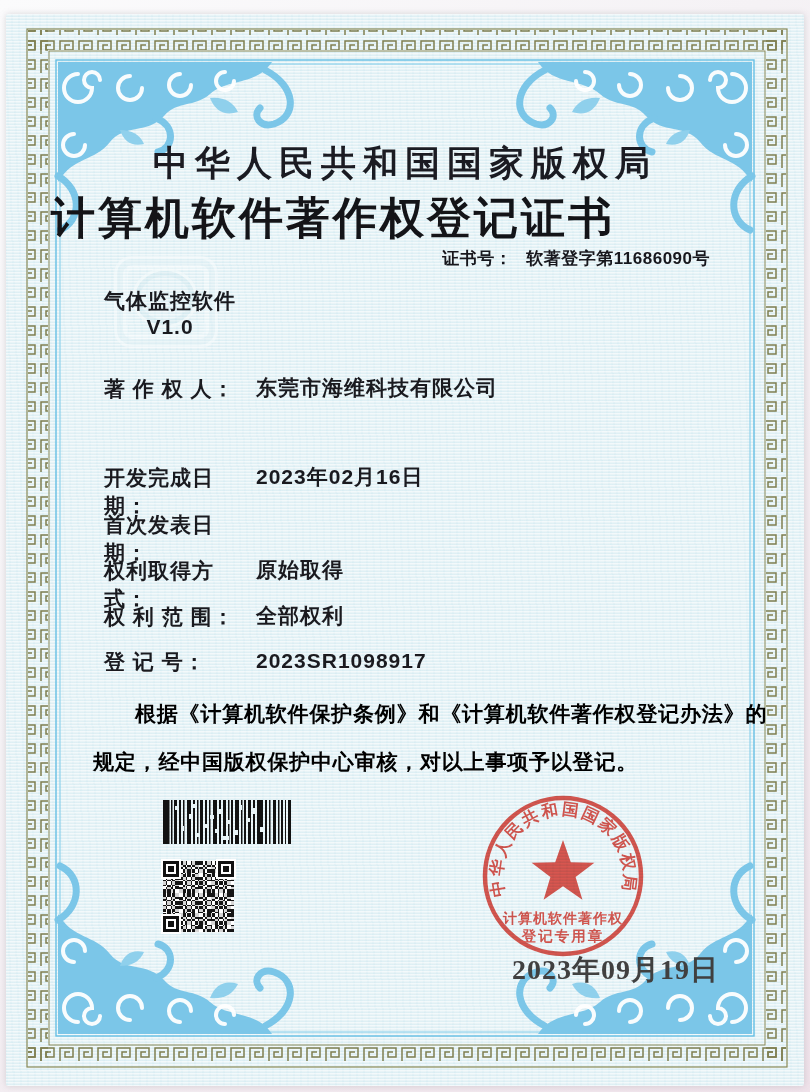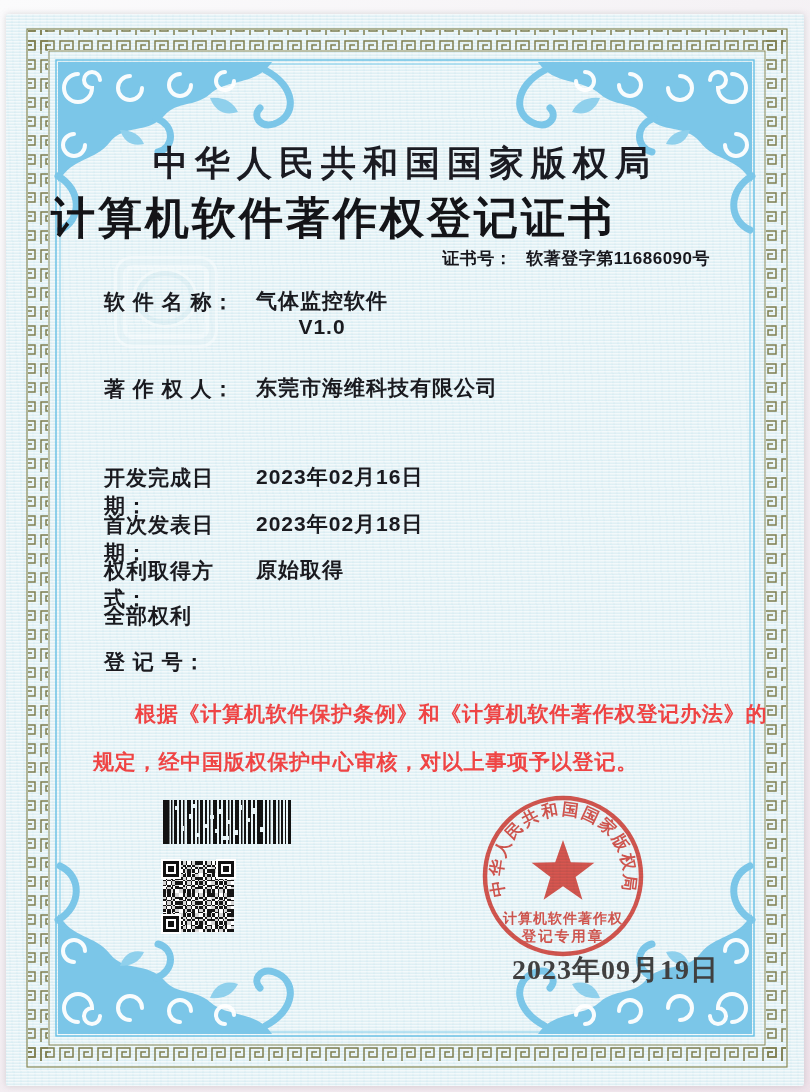--- a/index.html
+++ b/index.html
@@ -22,21 +22,21 @@
   .authority{left:0;top:140px;width:810px;text-align:center;
       font-family:"Liberation Serif",serif;font-size:35px;font-weight:700;letter-spacing:7px;color:#1b1b22;}
   .cert-title{left:0;top:189px;width:666px;text-align:center;
       font-family:"Liberation Serif",serif;font-size:44px;font-weight:800;letter-spacing:3px;color:#141418;}
   .certno{top:247px;right:100px;font-size:17px;font-weight:700;letter-spacing:.5px;margin-left:8px;}
   .certno .gap{display:inline-block;width:14px;}
   .frow{position:absolute;left:104px;font-size:21px;font-weight:700;letter-spacing:1px;color:#1a1a1f;display:flex;}
   .flabel{display:inline-block;width:152px;flex:none;}
   .fvalue{display:inline-block;line-height:26px;text-align:center;}
   .r1{top:288px}.r2{top:375px}.r3{top:464px}.r4{top:511px}.r5{top:557px}.r6{top:603px}.r7{top:648px}
-  .bodyline{position:absolute;font-size:21px;font-weight:600;letter-spacing:.8px;color:#ef4444;}
+  .bodyline{position:absolute;font-size:21px;font-weight:600;letter-spacing:.8px;color:#000000;}
   .bl1{left:135px;top:700px;}
   .bl2{left:93px;top:748px;text-align:center;}
   .barcode{position:absolute;left:163px;top:800px;}
   .qr{position:absolute;left:163px;top:861px;width:71px;height:71px;background-color:#fff;
       background-image:repeating-conic-gradient(#151515 0 25%,#fff 0 50%),repeating-conic-gradient(#151515 0 25%,#fff 0 50%);
       background-size:8px 8px,13px 13px;background-position:0 0,3px 6px;background-blend-mode:difference;}
   .finder{position:absolute;width:16px;height:16px;border:3px solid #111;background:#fff;box-sizing:border-box;box-shadow:0 0 0 2px #fff;}
   .finder i{display:block;width:6px;height:6px;background:#111;margin:2px;}
   .f-tl{left:0;top:0}.f-tr{right:0;top:0}.f-bl{left:0;bottom:0}
   .seal{position:absolute;left:473px;top:789px;mix-blend-mode:multiply;opacity:.93;}
@@ -99,45 +99,45 @@
   </g>
 </svg>
 
 <div class="txt authority">中华人民共和国国家版权局</div>
 <div class="txt cert-title">计算机软件著作权登记证书</div>
 <div class="txt certno">
   <span>证书号：</span><span class="gap"></span><span>软著登字第11686090号</span>
 </div>
 
 <div class="frow r1">
-  <span class="flabel">软 件 名 称：</span>
   <span class="fvalue"><span>气体监控软件</span><br>
   <span>V1.0</span></span>
 </div>
 <div class="frow r2">
   <span class="flabel">著 作 权 人：</span>
   <span class="fvalue">东莞市海维科技有限公司</span>
 </div>
 <div class="frow r3">
   <span class="flabel">开发完成日期：</span>
   <span class="fvalue">2023年02月16日</span>
 </div>
 <div class="frow r4">
   <span class="flabel">首次发表日期：</span>
-  <span class="fvalue">2023年02月18日</span>
 </div>
 <div class="frow r5">
   <span class="flabel">权利取得方式：</span>
   <span class="fvalue">原始取得</span>
 </div>
 <div class="frow r6">
+  <span class="flabel">权 利 范 围：</span>
   <span class="fvalue">全部权利</span>
 </div>
 <div class="frow r7">
   <span class="flabel">登  记  号：</span>
+  <span class="fvalue">2023SR1098917</span>
 </div>
 
 <div class="bodyline bl1">根据《计算机软件保护条例》和《计算机软件著作权登记办法》的</div>
 <div class="bodyline bl2">规定，经中国版权保护中心审核，对以上事项予以登记。</div>
 
 <svg class="barcode" width="128" height="44" viewBox="0 0 128 44" aria-hidden="true">
   <g fill="#121212">
     <rect x="0" y="0" width="6.5" height="44"></rect>
       <rect x="8" y="0" width="1.5" height="44"></rect>
     <rect x="11" y="0" width="3" height="44"></rect>

